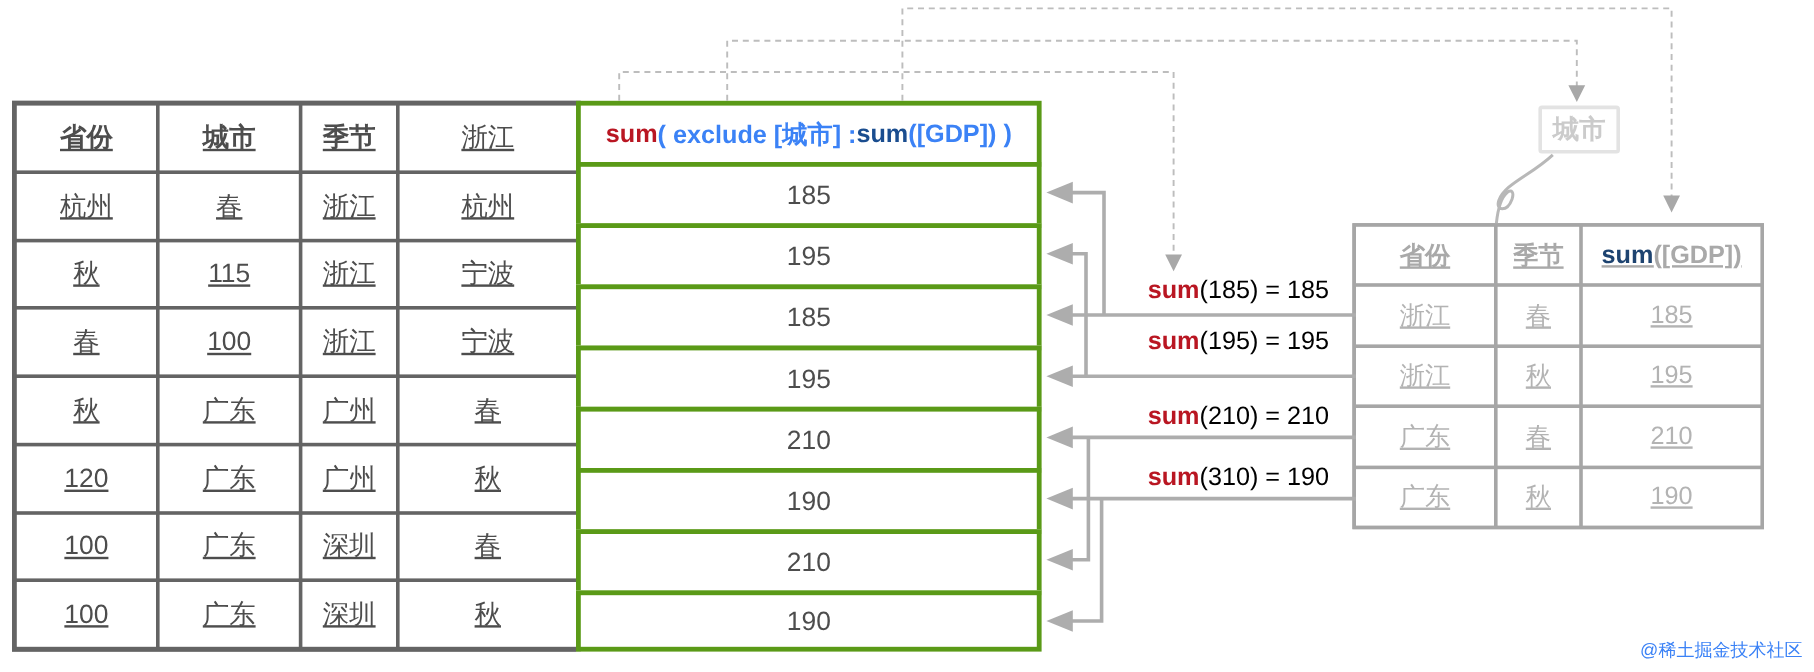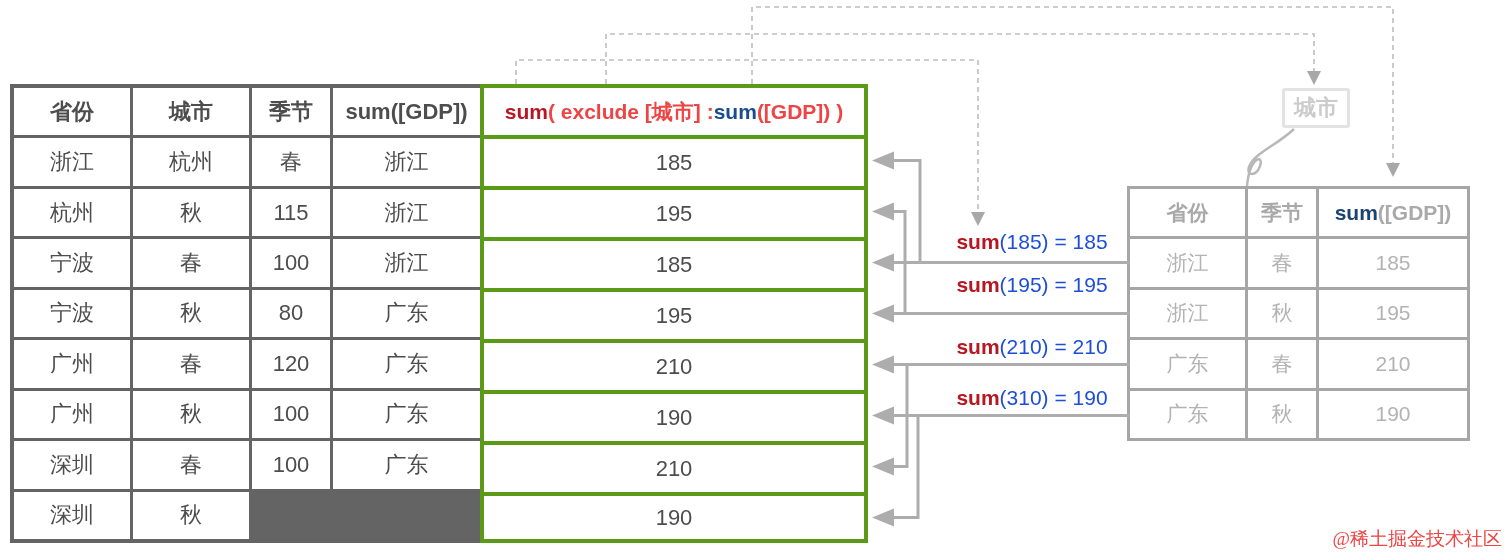--- a/index.html
+++ b/index.html
@@ -7,21 +7,21 @@
     --grid:#646464; --text:#4d4d4d; --lightgrid:#a6a6a6; --lighttext:#b3b3b3;
     --connector:#adadad; --dashed:#bdbdbd; --faint:#d9d9d9;
   }
   html,body{margin:0;padding:0;}
   body{
     width:1512px;height:560px;position:relative;overflow:hidden;background:#ffffff;
     font-family:"Liberation Sans","DejaVu Sans",sans-serif;
   }
   
   .gtable{position:absolute;display:grid;box-sizing:border-box;}
-  .gtable .cell{display:flex;align-items:center;justify-content:center;background:#fff;}
+  .gtable .cell{display:flex;align-items:center;justify-content:center;background:#fff;text-decoration:underline;}
   #main-table{
     left:10px;top:84px;width:474px;height:459px;
     background:var(--grid);border:4px solid var(--grid);gap:3px;
     grid-template-columns:116px 116px 78px 1fr;grid-auto-rows:1fr;
   }
   #main-table .cell{font-size:22px;color:var(--text);}
   #main-table .hcell{font-weight:700;}
   #result-table{
     left:1127px;top:186px;width:343px;height:255px;
     background:var(--lightgrid);border:3px solid var(--lightgrid);gap:3px;
@@ -32,69 +32,67 @@
   
   #excl-column{position:absolute;left:480px;top:84px;width:388px;height:459px;}
   .gcell{
     position:absolute;left:0;width:388px;height:55px;box-sizing:border-box;
     background:#fff;border:4px solid var(--green);
     display:flex;align-items:center;justify-content:center;
     font-size:22px;color:var(--text);
   }
   .gcell.ghead{font-size:21px;font-weight:600;white-space:nowrap;}
   .h-red{color:var(--red);font-weight:700;}
-  .h-dark{color:#ef4444;font-weight:600;}
+  .h-dark{color:#3b82f6;font-weight:600;}
   .h-blue{color:var(--blue);font-weight:700;}
   .rh-navy{color:var(--navy);font-weight:700;}
   
   .formula{
     position:absolute;left:947px;width:170px;text-align:center;
     font-size:21px;line-height:26px;white-space:nowrap;
   }
   .f-red{color:var(--red);font-weight:700;}
-  .f-gray{color:#1d4ed8;}
+  .f-gray{color:#000000;}
   
   #city-chip{
     position:absolute;left:1282px;top:88px;width:68px;height:40px;box-sizing:border-box;
     border:3px solid #e3e3e3;border-radius:3px;background:#fff;
     display:flex;align-items:center;justify-content:center;
     font-size:22px;font-weight:700;color:#cbcbcb;
   }
   
-  #watermark{position:absolute;right:10px;bottom:8px;font-size:19px;color:#ef4444;font-family:Liberation Serif, serif;}
+  #watermark{position:absolute;right:10px;bottom:8px;font-size:15px;color:#3b82f6;}
   
   #overlay{position:absolute;left:0;top:0;pointer-events:none;}
 </style>
 </head>
 <body>
 
 <div id="main-table" class="gtable">
   <div class="cell hcell">省份</div>
   <div class="cell hcell">城市</div>
   <div class="cell hcell">季节</div>
-  <div class="cell hcell">sum([GDP])</div>
 
   <div class="cell">浙江</div>
   <div class="cell">杭州</div>
   <div class="cell">春</div>
 
   <div class="cell">浙江</div>
   <div class="cell">杭州</div>
   <div class="cell">秋</div>
   <div class="cell">115</div>
 
   <div class="cell">浙江</div>
   <div class="cell">宁波</div>
   <div class="cell">春</div>
   <div class="cell">100</div>
 
   <div class="cell">浙江</div>
   <div class="cell">宁波</div>
   <div class="cell">秋</div>
-  <div class="cell">80</div>
 
   <div class="cell">广东</div>
   <div class="cell">广州</div>
   <div class="cell">春</div>
   <div class="cell">120</div>
 
   <div class="cell">广东</div>
   <div class="cell">广州</div>
   <div class="cell">秋</div>
   <div class="cell">100</div>

